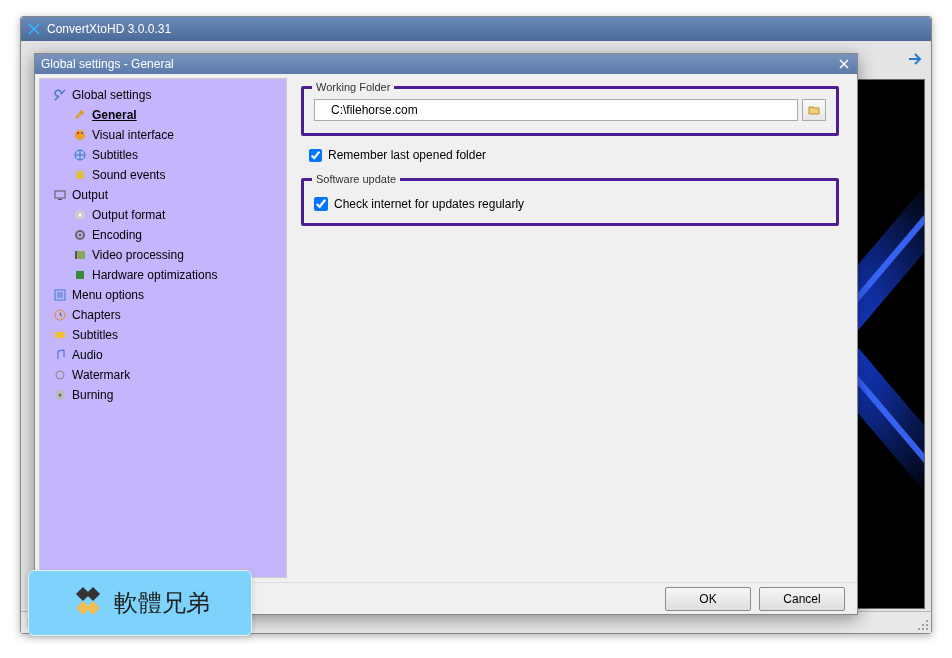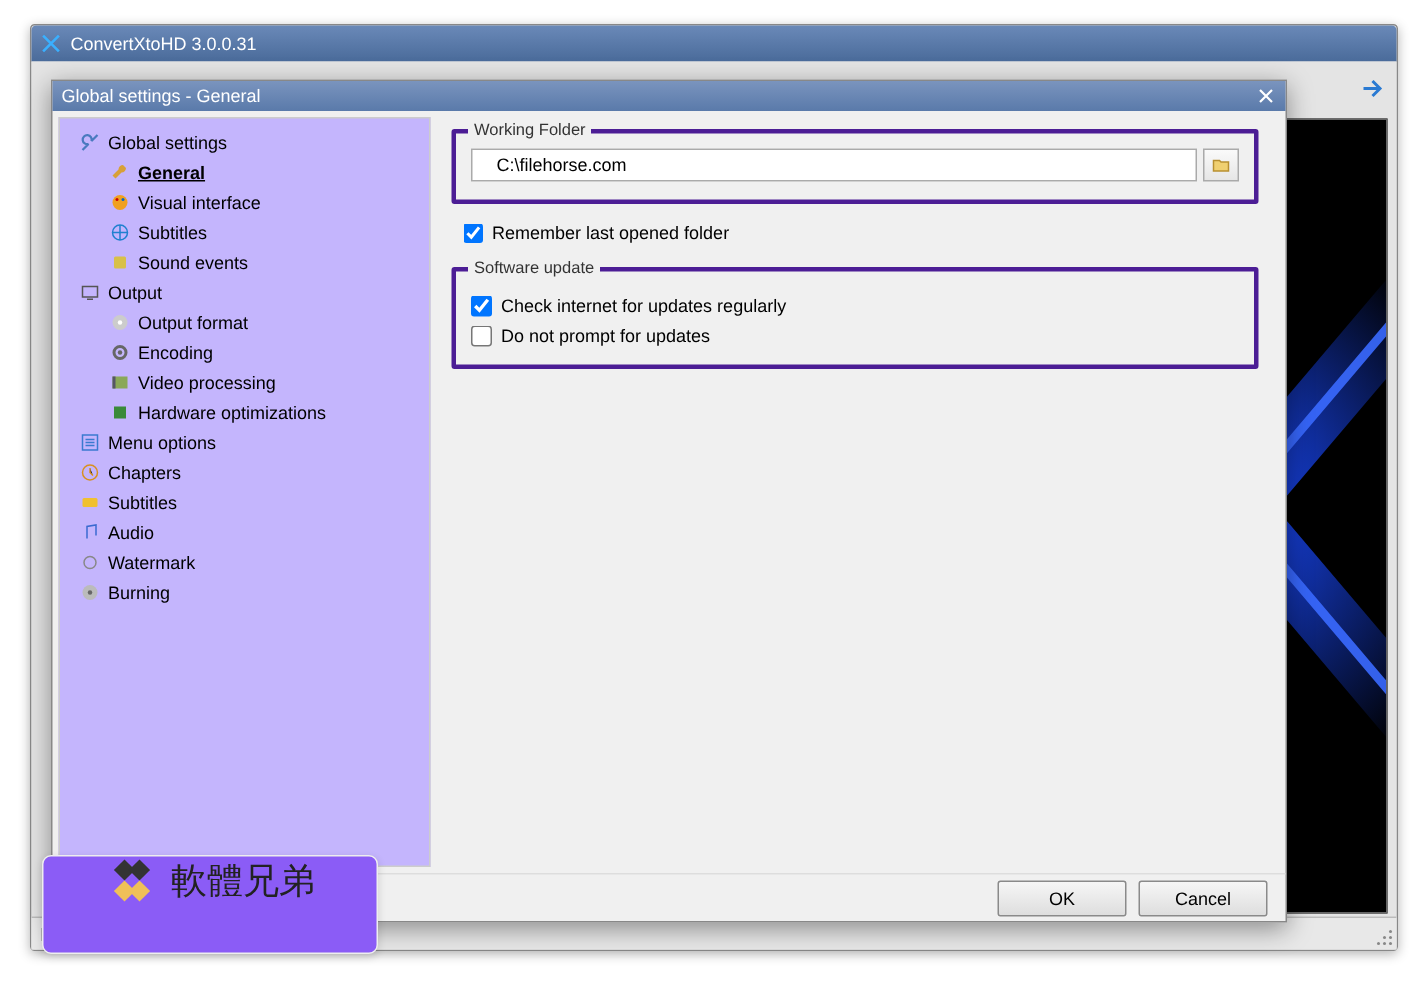--- a/index.html
+++ b/index.html
@@ -43,21 +43,21 @@
 .browse-btn { width: 24px; height: 22px; border: 1px solid #aaa; background: linear-gradient(#fafafa,#e6e6e6); cursor: pointer; display: flex; align-items: center; justify-content: center; }
 .check-row { display: flex; align-items: center; gap: 6px; margin-top: 6px; }
 .check-row input[type=checkbox] { width: 14px; height: 14px; }
 .check-standalone { display: flex; align-items: center; gap: 6px; margin-top: 4px; margin-left: 2px; }
 
 
 .dialog-buttons { height: 32px; display: flex; align-items: center; justify-content: flex-end; padding: 0 12px; gap: 8px; border-top: 1px solid #ddd; }
 .btn { min-width: 86px; height: 24px; border: 1px solid #8a8a8a; background: linear-gradient(#f6f6f6,#dedede); cursor: pointer; font-size: 12px; border-radius: 2px; }
 
 
-.brand-overlay { position: absolute; left: 28px; bottom: 22px; width: 224px; height: 66px; background: #8b5cf6; border: 1px solid #eee; border-radius: 6px; display: flex; align-items: flex-start; justify-content: center; gap: 8px; box-shadow: 0 2px 6px rgba(0,0,0,0.15); z-index: 50; }
+.brand-overlay { position: absolute; left: 28px; bottom: 22px; width: 224px; height: 66px; background: #7dd3fc; border: 1px solid #eee; border-radius: 6px; display: flex; align-items: center; justify-content: center; gap: 8px; box-shadow: 0 2px 6px rgba(0,0,0,0.15); z-index: 50; }
 .brand-overlay .brand-text { font-size: 24px; font-weight: 500; color: #222; }
 
 
 .ic { width: 14px; height: 14px; }
 </style>
 </head>
 <body>
 
 <div class="main-window">
   <div class="main-titlebar">
@@ -265,24 +265,20 @@
         <input type="checkbox" checked="" style="">
         <span>Remember last opened folder</span>
       </div>
 
       <div class="fieldset">
         <span class="fieldset-legend">Software update</span>
         <div class="check-row">
           <input type="checkbox" checked="" style="">
           <span>Check internet for updates regularly</span>
         </div>
-        <div class="check-row">
-          <input type="checkbox" style="">
-          <span>Do not prompt for updates</span>
-        </div>
       </div>
 
     </div>
   </div>
   <div class="dialog-buttons">
     <button class="btn">OK</button>
     <button class="btn">Cancel</button>
   </div>
 </div>
 

